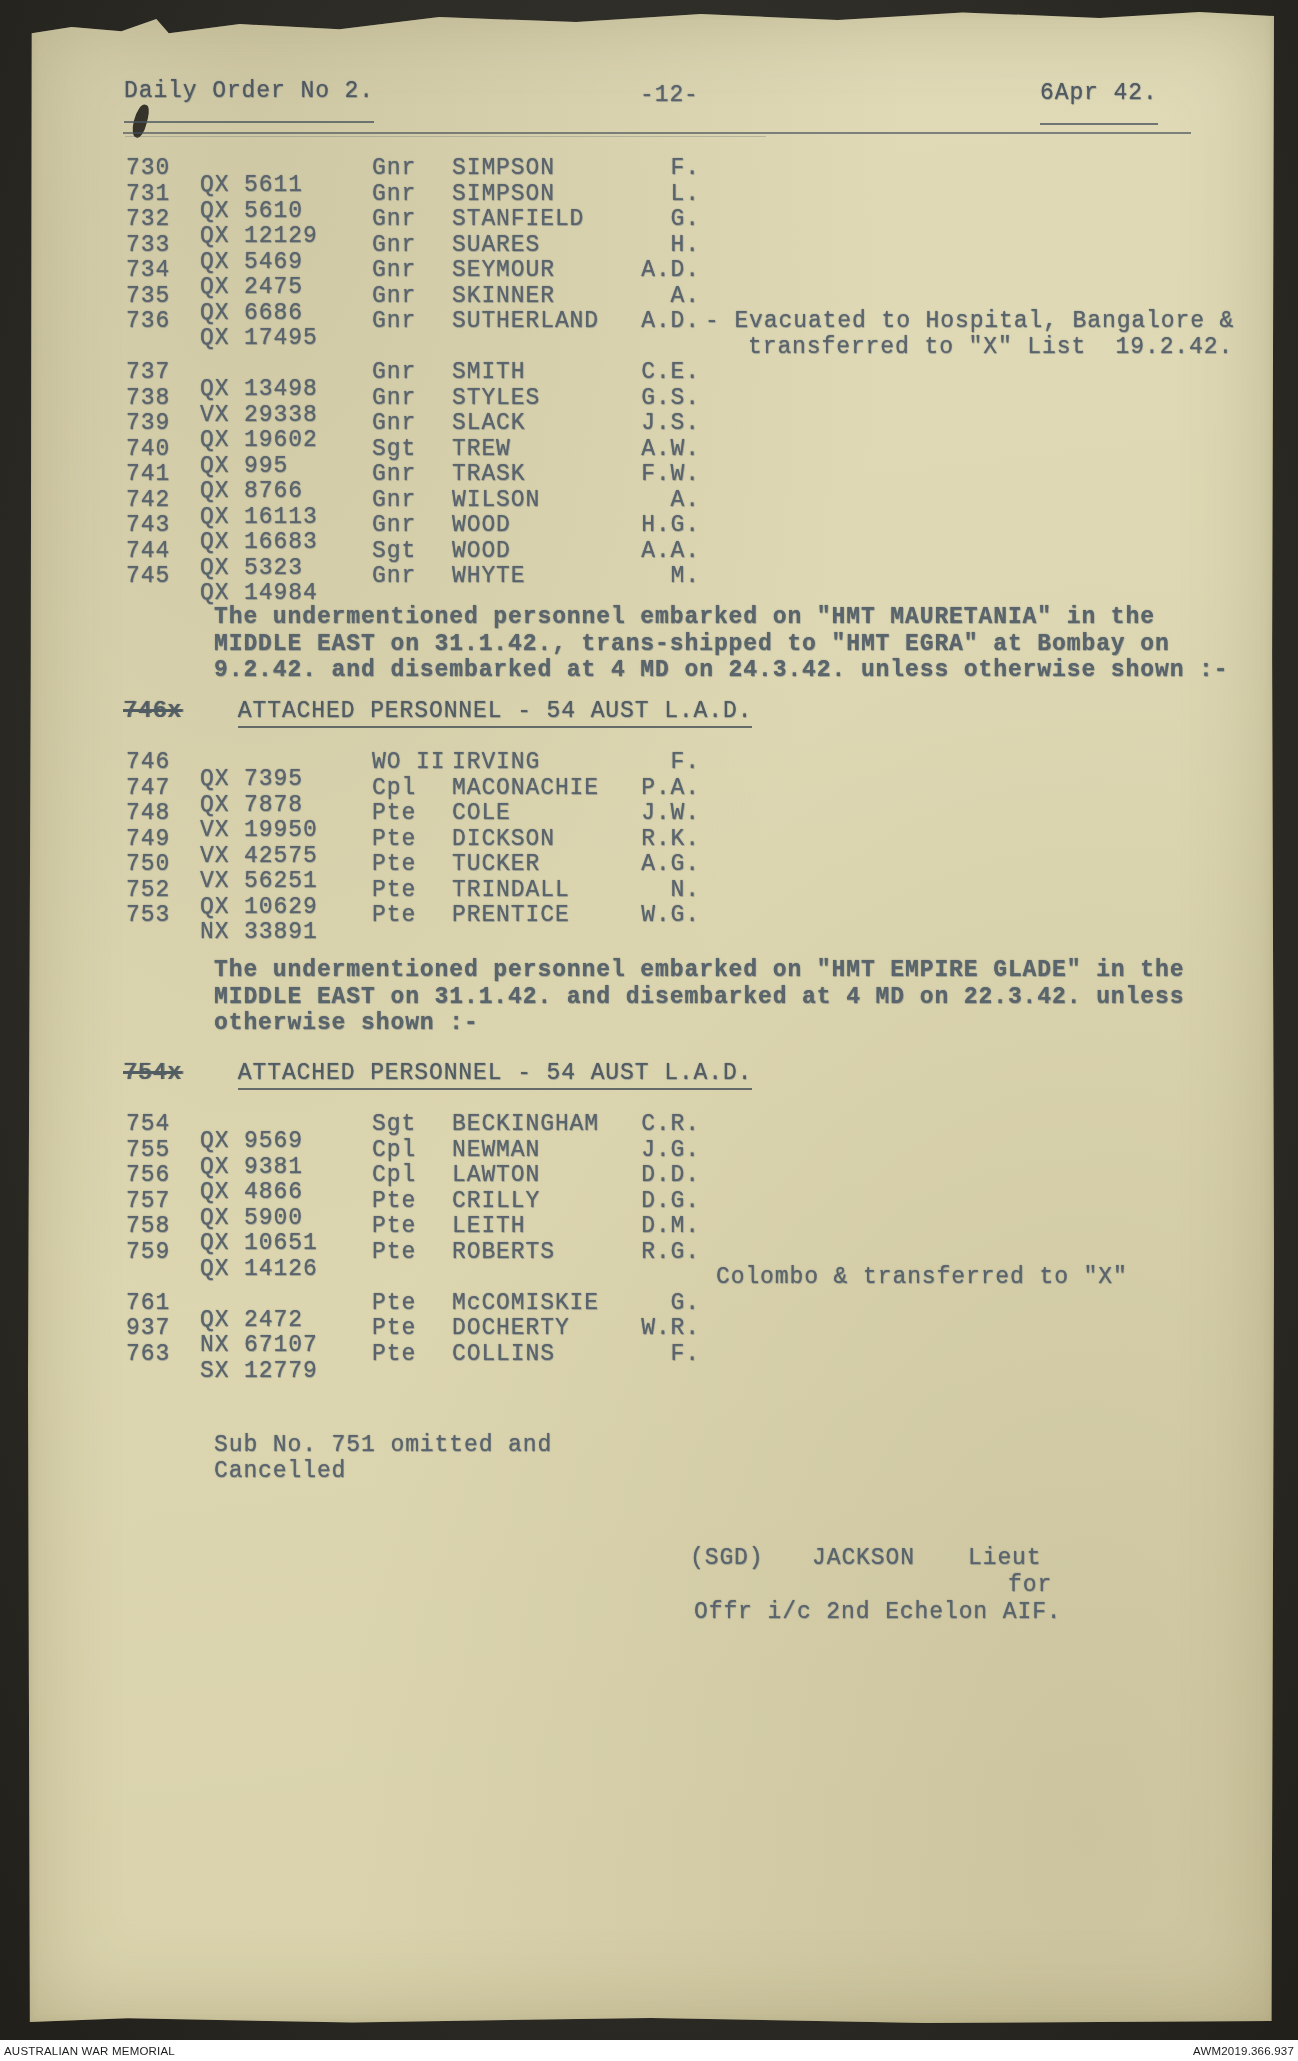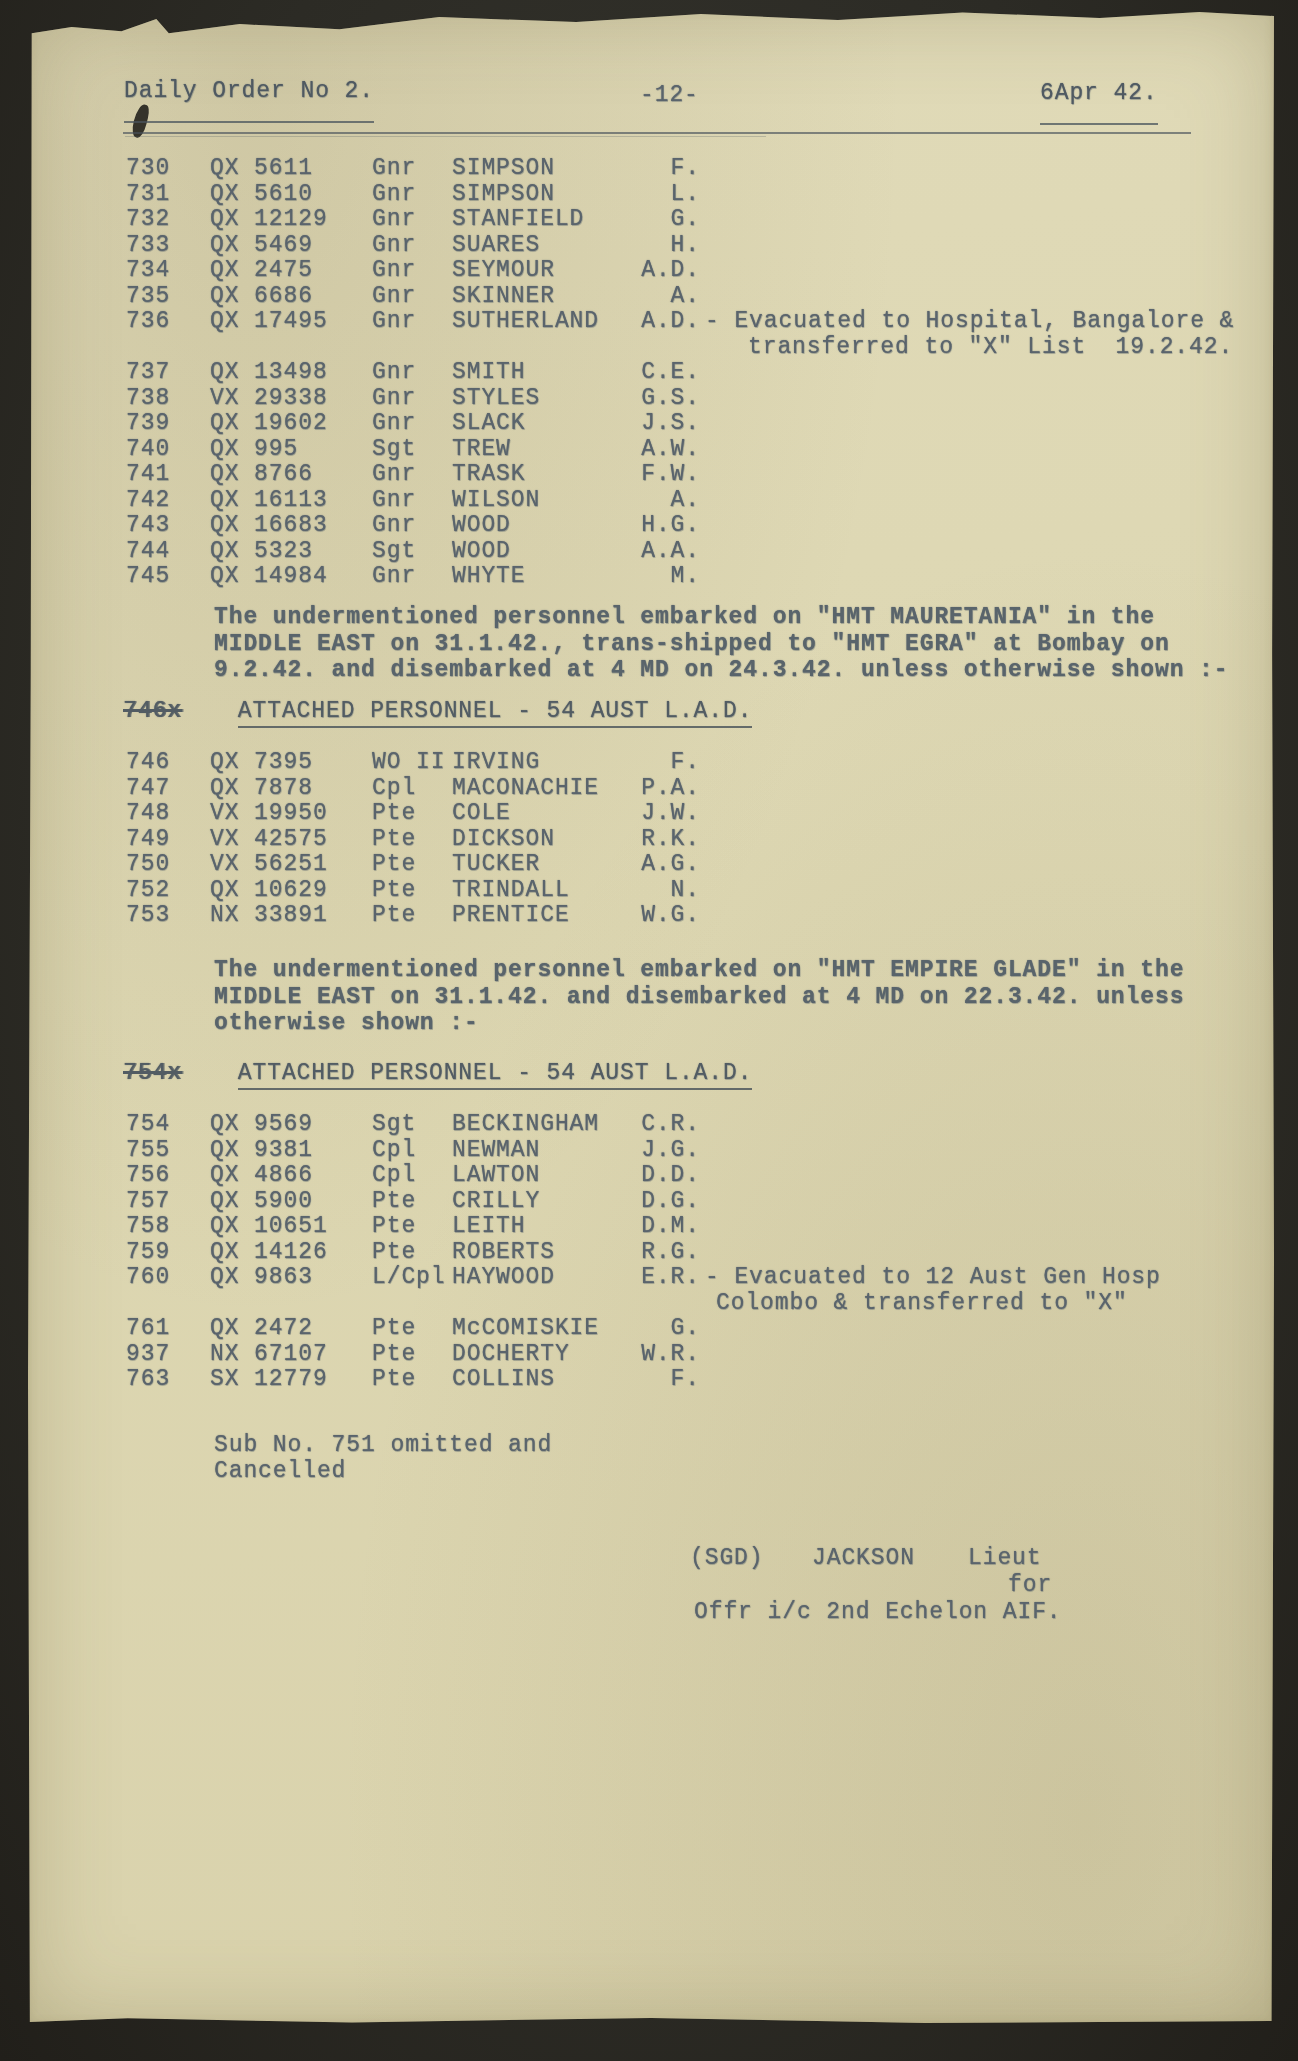--- a/index.html
+++ b/index.html
@@ -25,21 +25,21 @@
   .rule:after{content:"";position:absolute;left:2px;top:2px;width:60%;height:0;border-top:1px solid rgba(72,82,90,0.25);}
   .ink-smudge{position:absolute;left:106px;top:94px;width:13px;height:34px;background:#23221d;
               border-radius:60% 40% 50% 50%;transform:rotate(14deg);opacity:0.9;}
   .roster{position:absolute;left:0;right:0;}
   .roster-a{top:146px;}
   .roster-b{top:740px;}
   .roster-c{top:1102px;}
   .tline{position:relative;height:25.5px;line-height:25.5px;white-space:pre;}
   .cell{position:absolute;top:0;white-space:pre;}
   .c-num{left:98px;}
-  .c-service{left:182px;}
+  .c-service{left:172px;margin-top:17px;}
   .c-rank{left:344px;}
   .c-surname{left:424px;}
   .c-initials{left:572px;width:100px;text-align:right;}
   .c-note{left:677px;}
   .para{position:absolute;left:186px;line-height:26.5px;color:#59646b;font-weight:bold;}
   .para-1{top:594px;}
   .para-2{top:947px;}
   .heading{position:absolute;left:95px;color:#525c63;}
   .heading-1{top:688px;}
   .heading-2{top:1050px;}
@@ -120,34 +120,37 @@
       <span class="struck">754x</span><span class="h-text">ATTACHED PERSONNEL - 54 AUST L.A.D.</span>
     </div>
 
     <div class="roster roster-c">
         <div class="tline row"><span class="cell c-num">754</span><span class="cell c-service">QX 9569</span><span class="cell c-rank">Sgt</span><span class="cell c-surname">BECKINGHAM</span><span class="cell c-initials">C.R.</span></div>
         <div class="tline row"><span class="cell c-num">755</span><span class="cell c-service">QX 9381</span><span class="cell c-rank">Cpl</span><span class="cell c-surname">NEWMAN</span><span class="cell c-initials">J.G.</span></div>
         <div class="tline row"><span class="cell c-num">756</span><span class="cell c-service">QX 4866</span><span class="cell c-rank">Cpl</span><span class="cell c-surname">LAWTON</span><span class="cell c-initials">D.D.</span></div>
         <div class="tline row"><span class="cell c-num">757</span><span class="cell c-service">QX 5900</span><span class="cell c-rank">Pte</span><span class="cell c-surname">CRILLY</span><span class="cell c-initials">D.G.</span></div>
         <div class="tline row"><span class="cell c-num">758</span><span class="cell c-service">QX 10651</span><span class="cell c-rank">Pte</span><span class="cell c-surname">LEITH</span><span class="cell c-initials">D.M.</span></div>
         <div class="tline row"><span class="cell c-num">759</span><span class="cell c-service">QX 14126</span><span class="cell c-rank">Pte</span><span class="cell c-surname">ROBERTS</span><span class="cell c-initials">R.G.</span></div>
-        <div class="tline row"><span class="cell c-num">760</span><span class="cell c-service">QX 9863</span><span class="cell c-rank">L/Cpl</span><span class="cell c-surname">HAYWOOD</span><span class="cell c-initials">E.R.</span><span class="cell c-note">- Evacuated to 12 Aust Gen Hosp</span></div>
         <div class="tline cont" style="padding-left: 688px;">Colombo &amp; transferred to "X"</div>
         <div class="tline row"><span class="cell c-num">761</span><span class="cell c-service">QX 2472</span><span class="cell c-rank">Pte</span><span class="cell c-surname">McCOMISKIE</span><span class="cell c-initials">G.</span></div>
         <div class="tline row"><span class="cell c-num">937</span><span class="cell c-service">NX 67107</span><span class="cell c-rank">Pte</span><span class="cell c-surname">DOCHERTY</span><span class="cell c-initials">W.R.</span></div>
         <div class="tline row"><span class="cell c-num">763</span><span class="cell c-service">SX 12779</span><span class="cell c-rank">Pte</span><span class="cell c-surname">COLLINS</span><span class="cell c-initials">F.</span></div>
       </div>
 
     <div class="subnote">
       <div>Sub No. 751 omitted and</div>
       <div>Cancelled</div>
     </div>
 
     <div class="sig-row">
       <span class="sig-sgd">(SGD)</span>
       <span class="sig-name">JACKSON</span>
       <span class="sig-rank">Lieut</span>
     </div>
     <div class="abs sig-for">for</div>
     <div class="abs sig-title">Offr i/c 2nd Echelon AIF.</div>
   </div>
 
+  <div class="footer">
+    <span>AUSTRALIAN WAR MEMORIAL</span>
+    <span>AWM2019.366.937</span>
+  </div>
 </div>
 
 </body></html>

